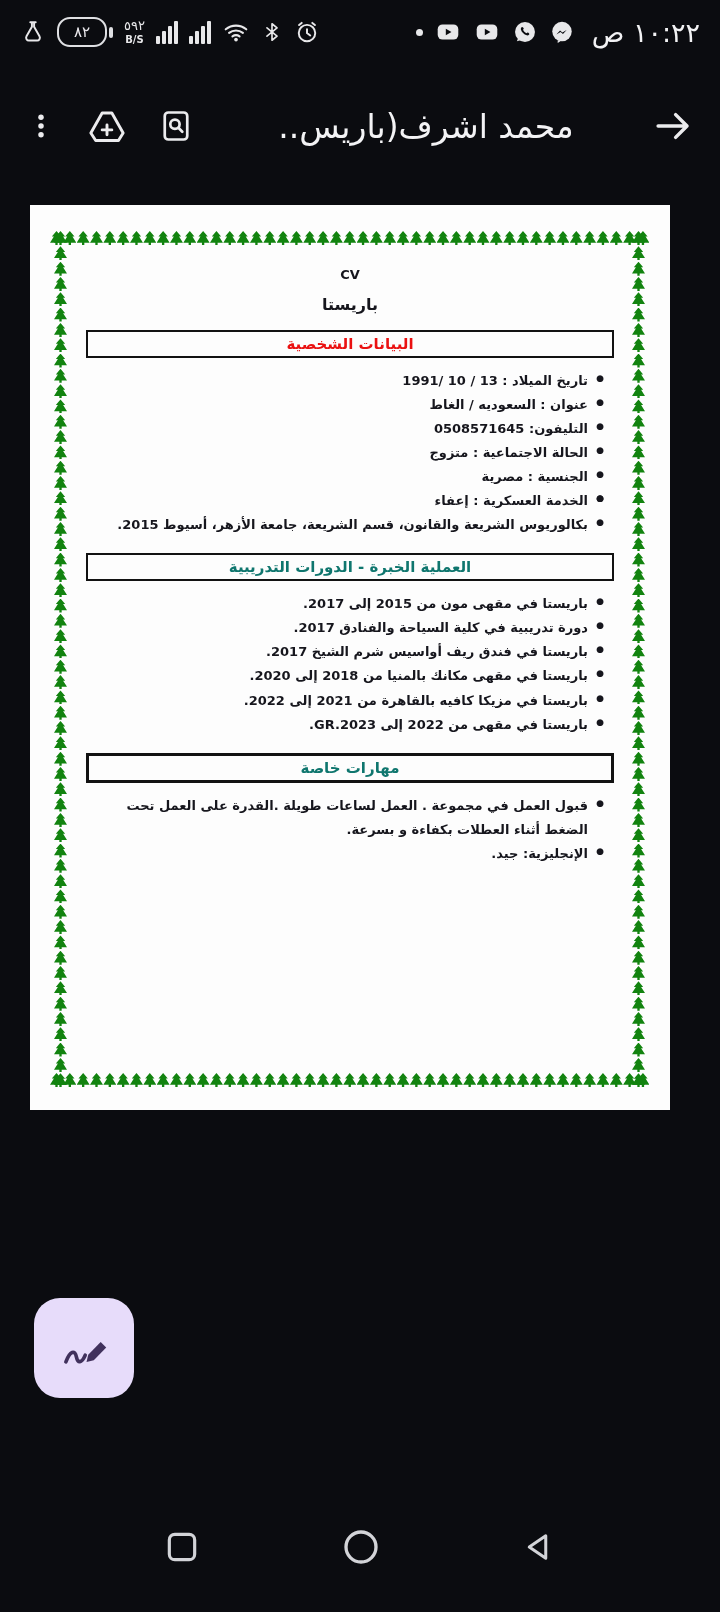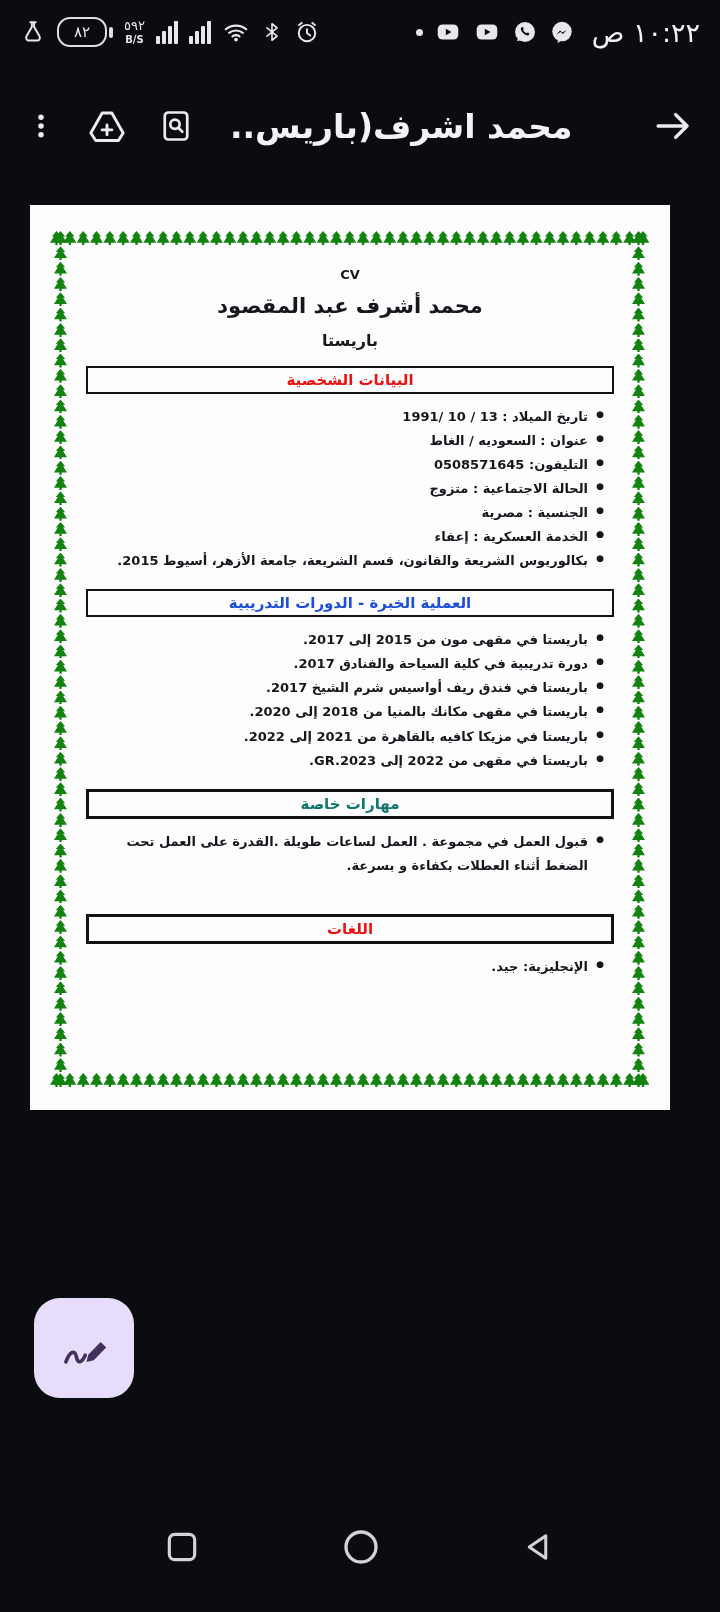--- a/index.html
+++ b/index.html
@@ -21,22 +21,22 @@
   .speed .u{font-size:10px;font-weight:bold;}
   .bars{display:flex;align-items:flex-end;gap:2px;height:24px;}
   .bars div{width:4px;background:#e8e8ea;border-radius:1px;}
   .notif-dot{width:7px;height:7px;border-radius:50%;background:#e8e8ea;}
   .sb-time{font-size:27px;color:#f2f2f4;margin-left:6px;direction:rtl;}
 
   
   .toolbar{position:absolute;top:84px;left:0;right:0;height:84px;display:flex;align-items:center;
            gap:30px;padding:0 26px;box-sizing:border-box;}
   .tb-ico svg{display:block;}
-  .tb-title{flex:1;text-align:left;font-size:33px;color:#f3f3f5;direction:rtl;
-            white-space:nowrap;overflow:hidden;padding-left:6px;font-weight:bold;}
+  .tb-title{flex:1;text-align:center;font-size:33px;color:#f3f3f5;direction:rtl;
+            white-space:nowrap;overflow:hidden;padding-left:6px;}
 
   
   .page{position:absolute;top:205px;left:30px;width:640px;height:905px;background:#fdfdfd;overflow:hidden;}
   .tree-row{position:absolute;left:20px;right:20px;height:15px;display:flex;
             justify-content:space-between;overflow:hidden;}
   .tree-top{top:26px;}
   .tree-bottom{top:868px;}
   .tree-col{position:absolute;top:26px;bottom:22px;width:14px;display:flex;flex-direction:column;
             justify-content:space-between;overflow:hidden;}
   .tree-left{left:24px;}
@@ -387,59 +387,57 @@
         <div class="tree" style="background: rgb(18, 131, 15);"></div>
         <div class="tree" style="background: rgb(18, 131, 15);"></div>
         <div class="tree" style="background: rgb(18, 131, 15);"></div>
         <div class="tree" style="background: rgb(18, 131, 15);"></div>
         <div class="tree" style="background: rgb(18, 131, 15);"></div>
         <div class="tree" style="background: rgb(18, 131, 15);"></div>
       </div>
 
     <div class="page-inner">
       <div class="h-cv">CV</div>
-      <div class="h-name">محمد أشرف عبد المقصود</div>
       <div class="h-job">باريستا</div>
       <div>
           <section>
             <div class="sec-box" style="color: rgb(234, 17, 17);">البيانات الشخصية</div>
             <ul class="sec-items">
               <li class="cv-item"><span class="bullet">●</span><span>تاريخ الميلاد : 13 / 10 /1991</span></li>
               <li class="cv-item"><span class="bullet">●</span><span>عنوان :  السعوديه / الغاط</span></li>
               <li class="cv-item"><span class="bullet">●</span><span>التليفون:  0508571645</span></li>
               <li class="cv-item"><span class="bullet">●</span><span>الحالة الاجتماعية : متزوج</span></li>
               <li class="cv-item"><span class="bullet">●</span><span>الجنسية  : مصرية</span></li>
               <li class="cv-item"><span class="bullet">●</span></li>
               <li class="cv-item"><span class="bullet">●</span><span>الخدمة العسكرية : إعفاء</span></li>
             </ul>
           </section>
           <section>
             <ul class="sec-items">
               <li class="cv-item"><span class="bullet">●</span><span>بكالوريوس الشريعة والقانون، قسم الشريعة، جامعة الأزهر، أسيوط 2015.</span></li>
             </ul>
           </section>
           <section>
-            <div class="sec-box" style="color: #1d4ed8;">العملية الخبرة - الدورات التدريبية</div>
+            <div class="sec-box" style="color: #0f766e;">العملية الخبرة - الدورات التدريبية</div>
             <ul class="sec-items">
               <li class="cv-item"><span class="bullet">●</span><span>باريستا في مقهى مون من 2015 إلى 2017.</span></li>
               <li class="cv-item"><span class="bullet">●</span><span>دورة تدريبية في كلية السياحة والفنادق 2017.</span></li>
               <li class="cv-item"><span class="bullet">●</span><span>باريستا في فندق ريف أواسيس شرم الشيخ 2017.</span></li>
               <li class="cv-item"><span class="bullet">●</span><span>باريستا في مقهى مكانك بالمنيا من 2018 إلى 2020.</span></li>
               <li class="cv-item"><span class="bullet">●</span><span>باريستا في مزيكا كافيه بالقاهرة من 2021 إلى 2022.</span></li>
               <li class="cv-item"><span class="bullet">●</span><span>باريستا في مقهى من 2022 إلى GR.2023.</span></li>
             </ul>
           </section>
           <section>
             <div class="sec-box heavy" style="color: #0f766e;">مهارات خاصة</div>
             <ul class="sec-items">
               <li class="cv-item"><span class="bullet">●</span><span>قبول العمل في مجموعة . العمل لساعات طويلة .القدرة على العمل تحت الضغط أثناء العطلات بكفاءة و بسرعة.</span></li>
             </ul>
           </section>
           <section>
-            <div class="sec-box heavy gap-top" style="color: rgb(234, 17, 17);">اللغات</div>
             <ul class="sec-items">
               <li class="cv-item"><span class="bullet">●</span><span>الإنجليزية: جيد.</span></li>
             </ul>
           </section>
         </div>
     </div>
   </div>
 
   <button class="fab">
     <span style="display:flex">

